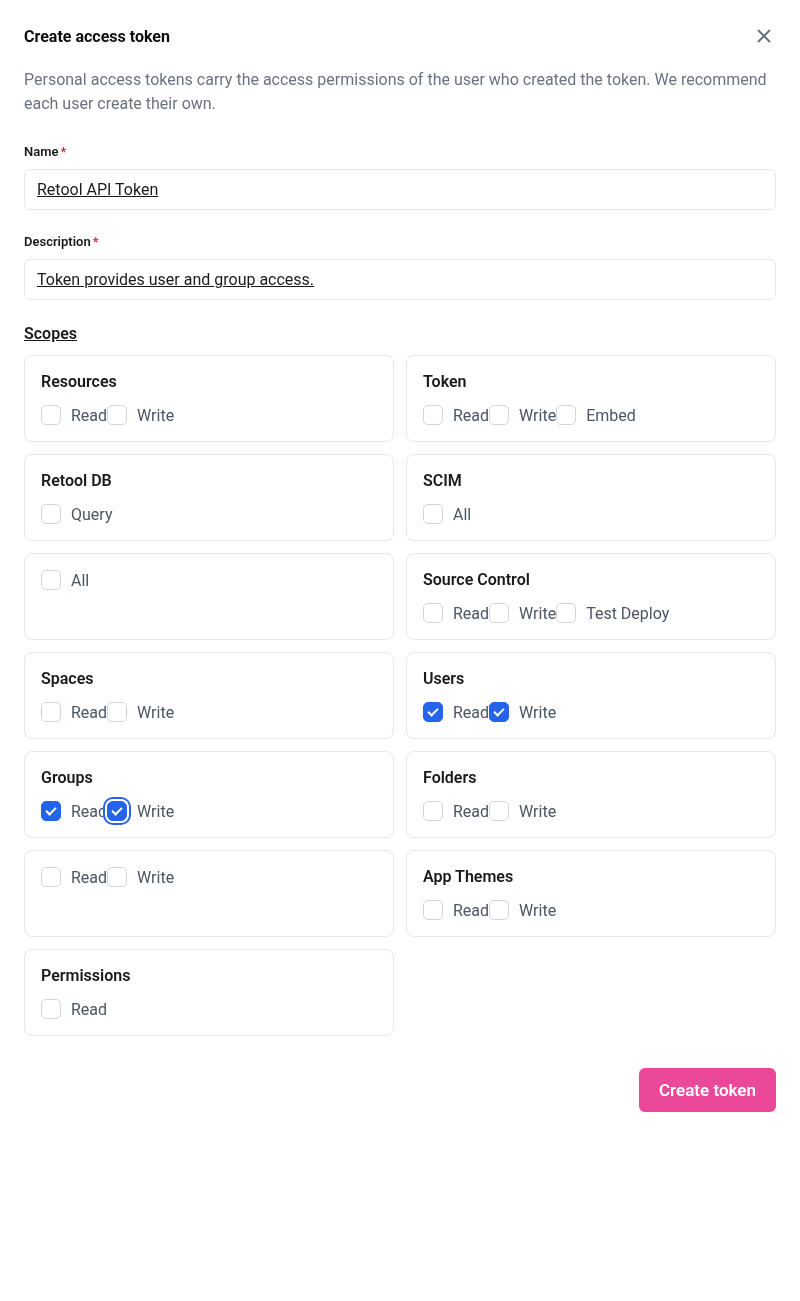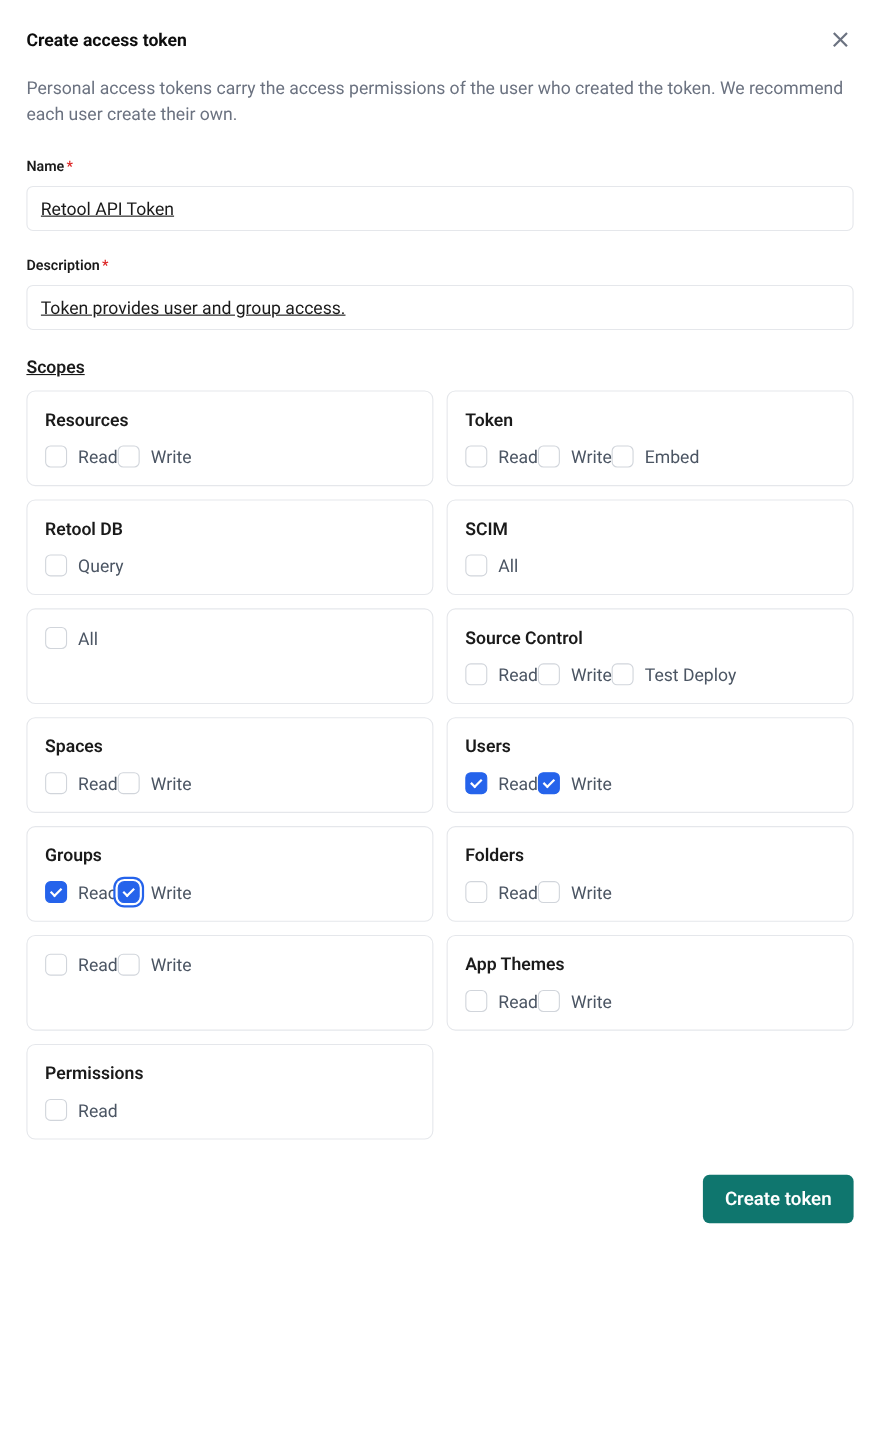--- a/index.html
+++ b/index.html
@@ -158,21 +158,21 @@
       color: #4b5563;
     }
     
     .footer {
       display: flex;
       justify-content: flex-end;
       margin-top: 32px;
     }
     
     .primary-button {
-      background: #0f766e;
+      background: #ec4899;
       color: #ffffff;
       border: none;
       border-radius: 6px;
       padding: 12px 20px;
       font-size: 17px;
       font-weight: 600;
       cursor: pointer;
       font-family: inherit;
     }
     

